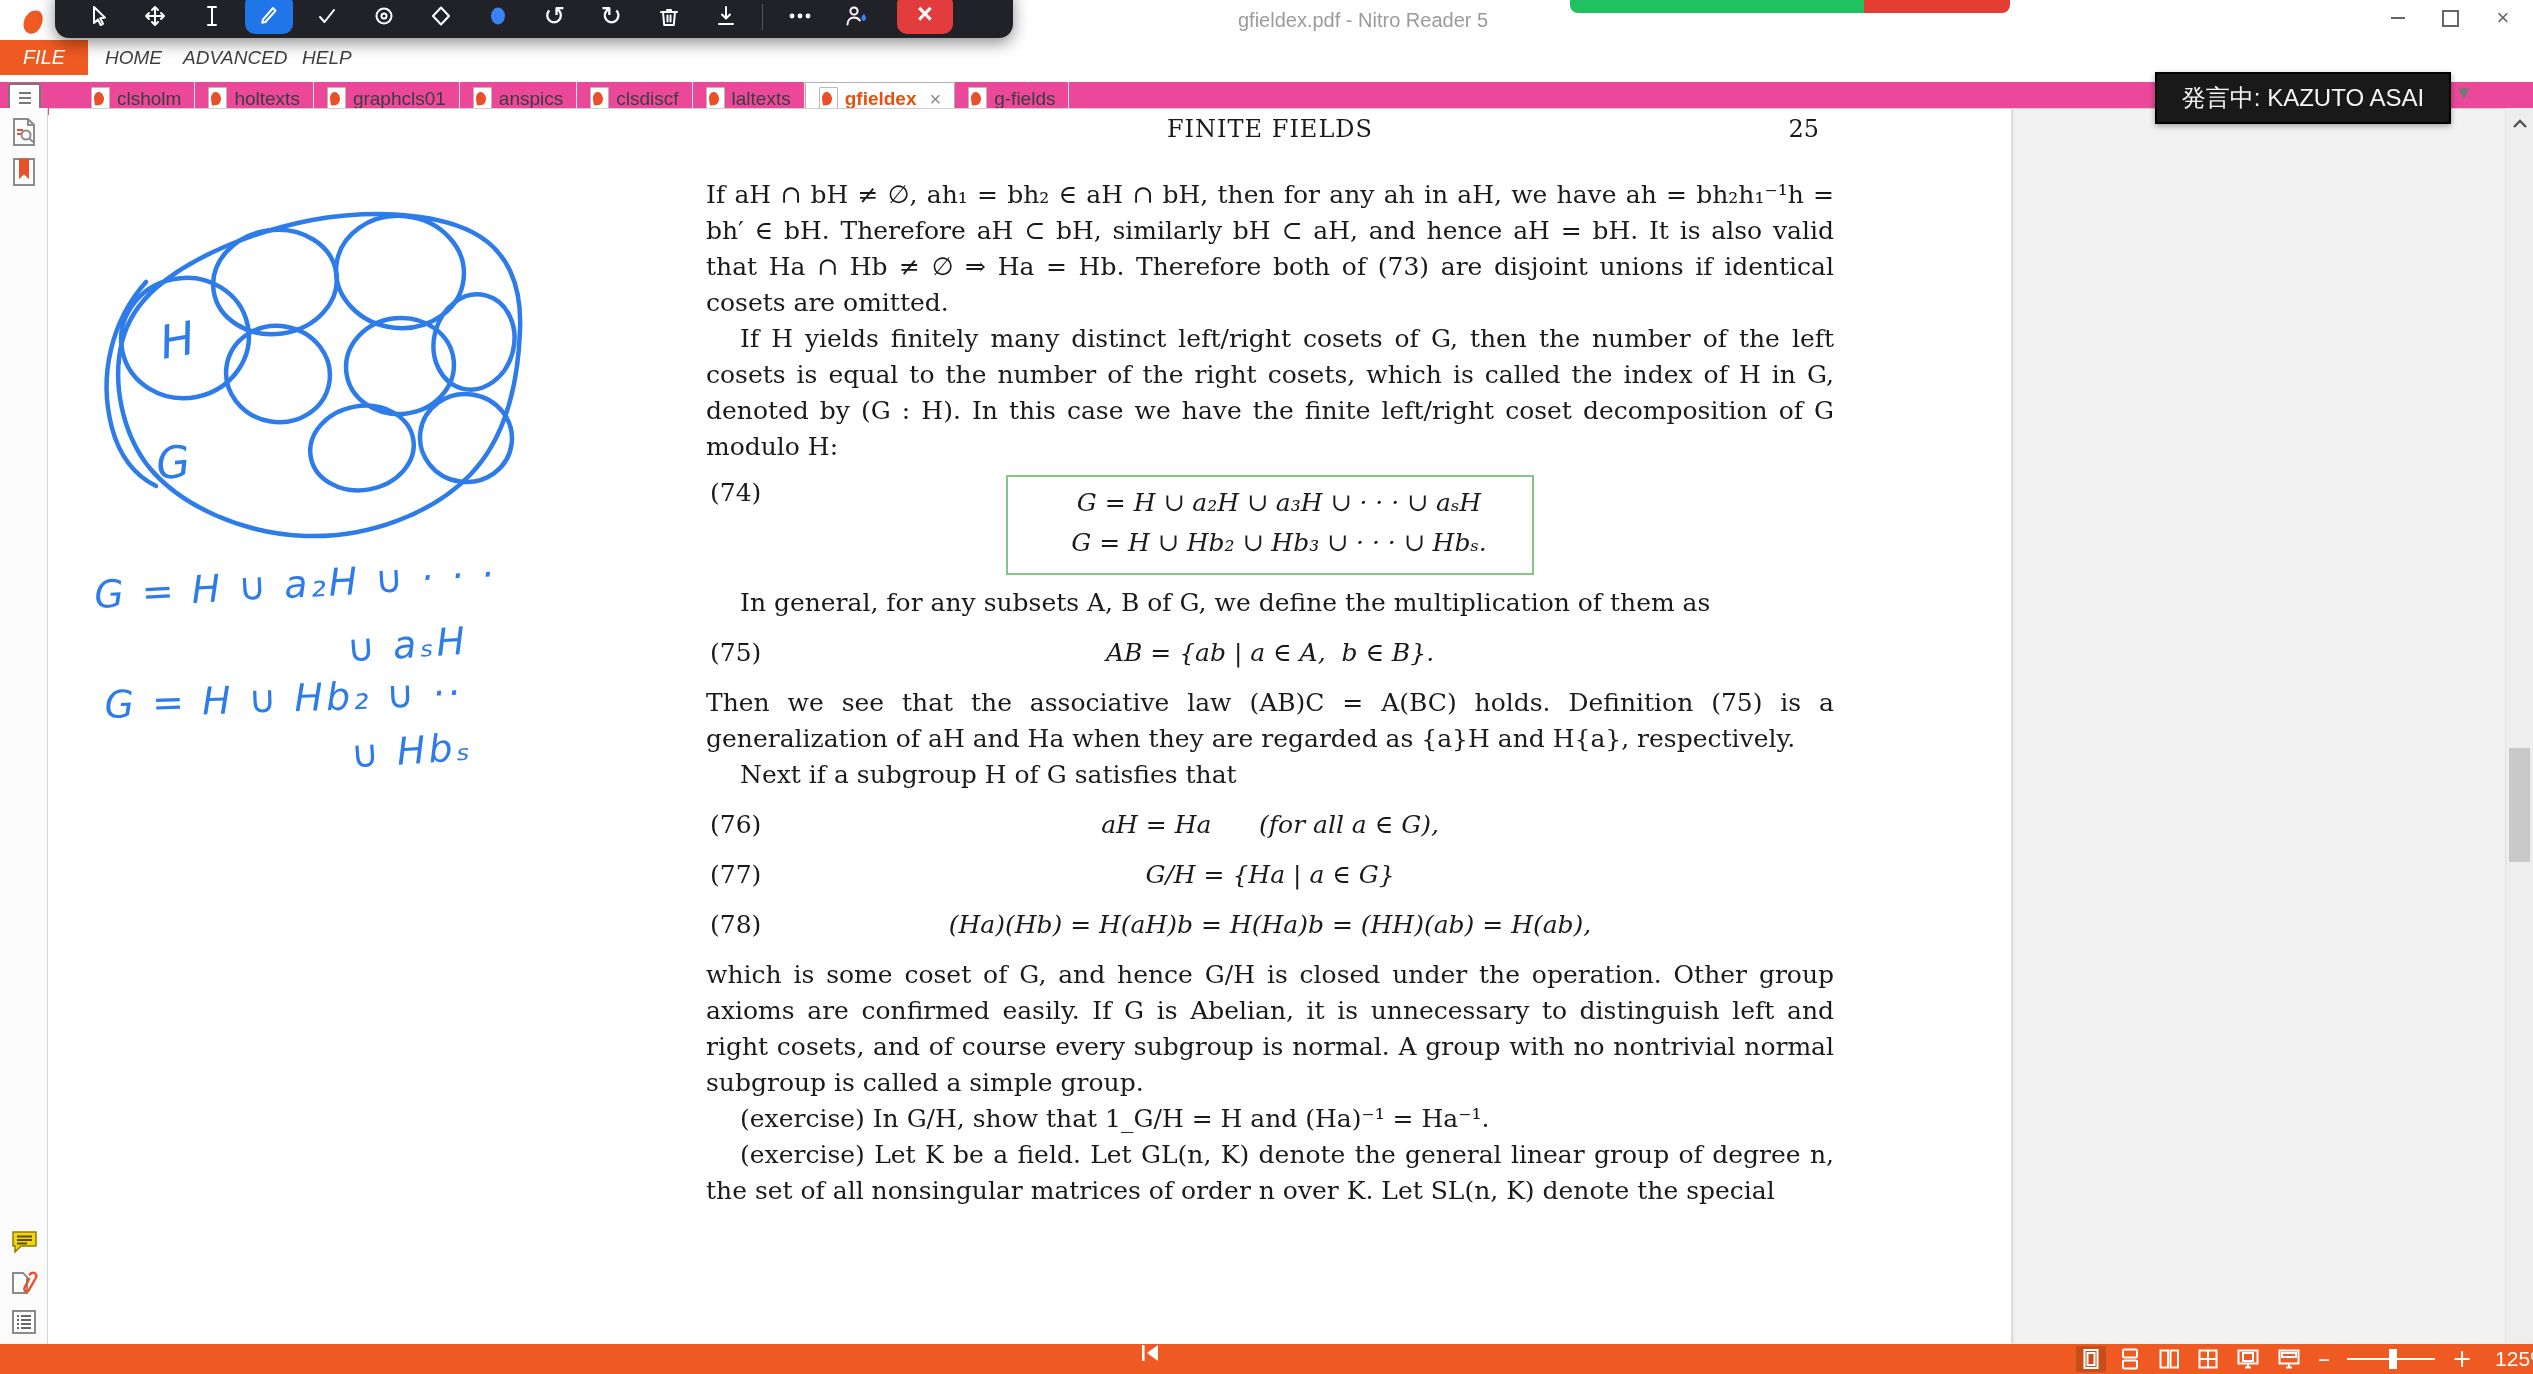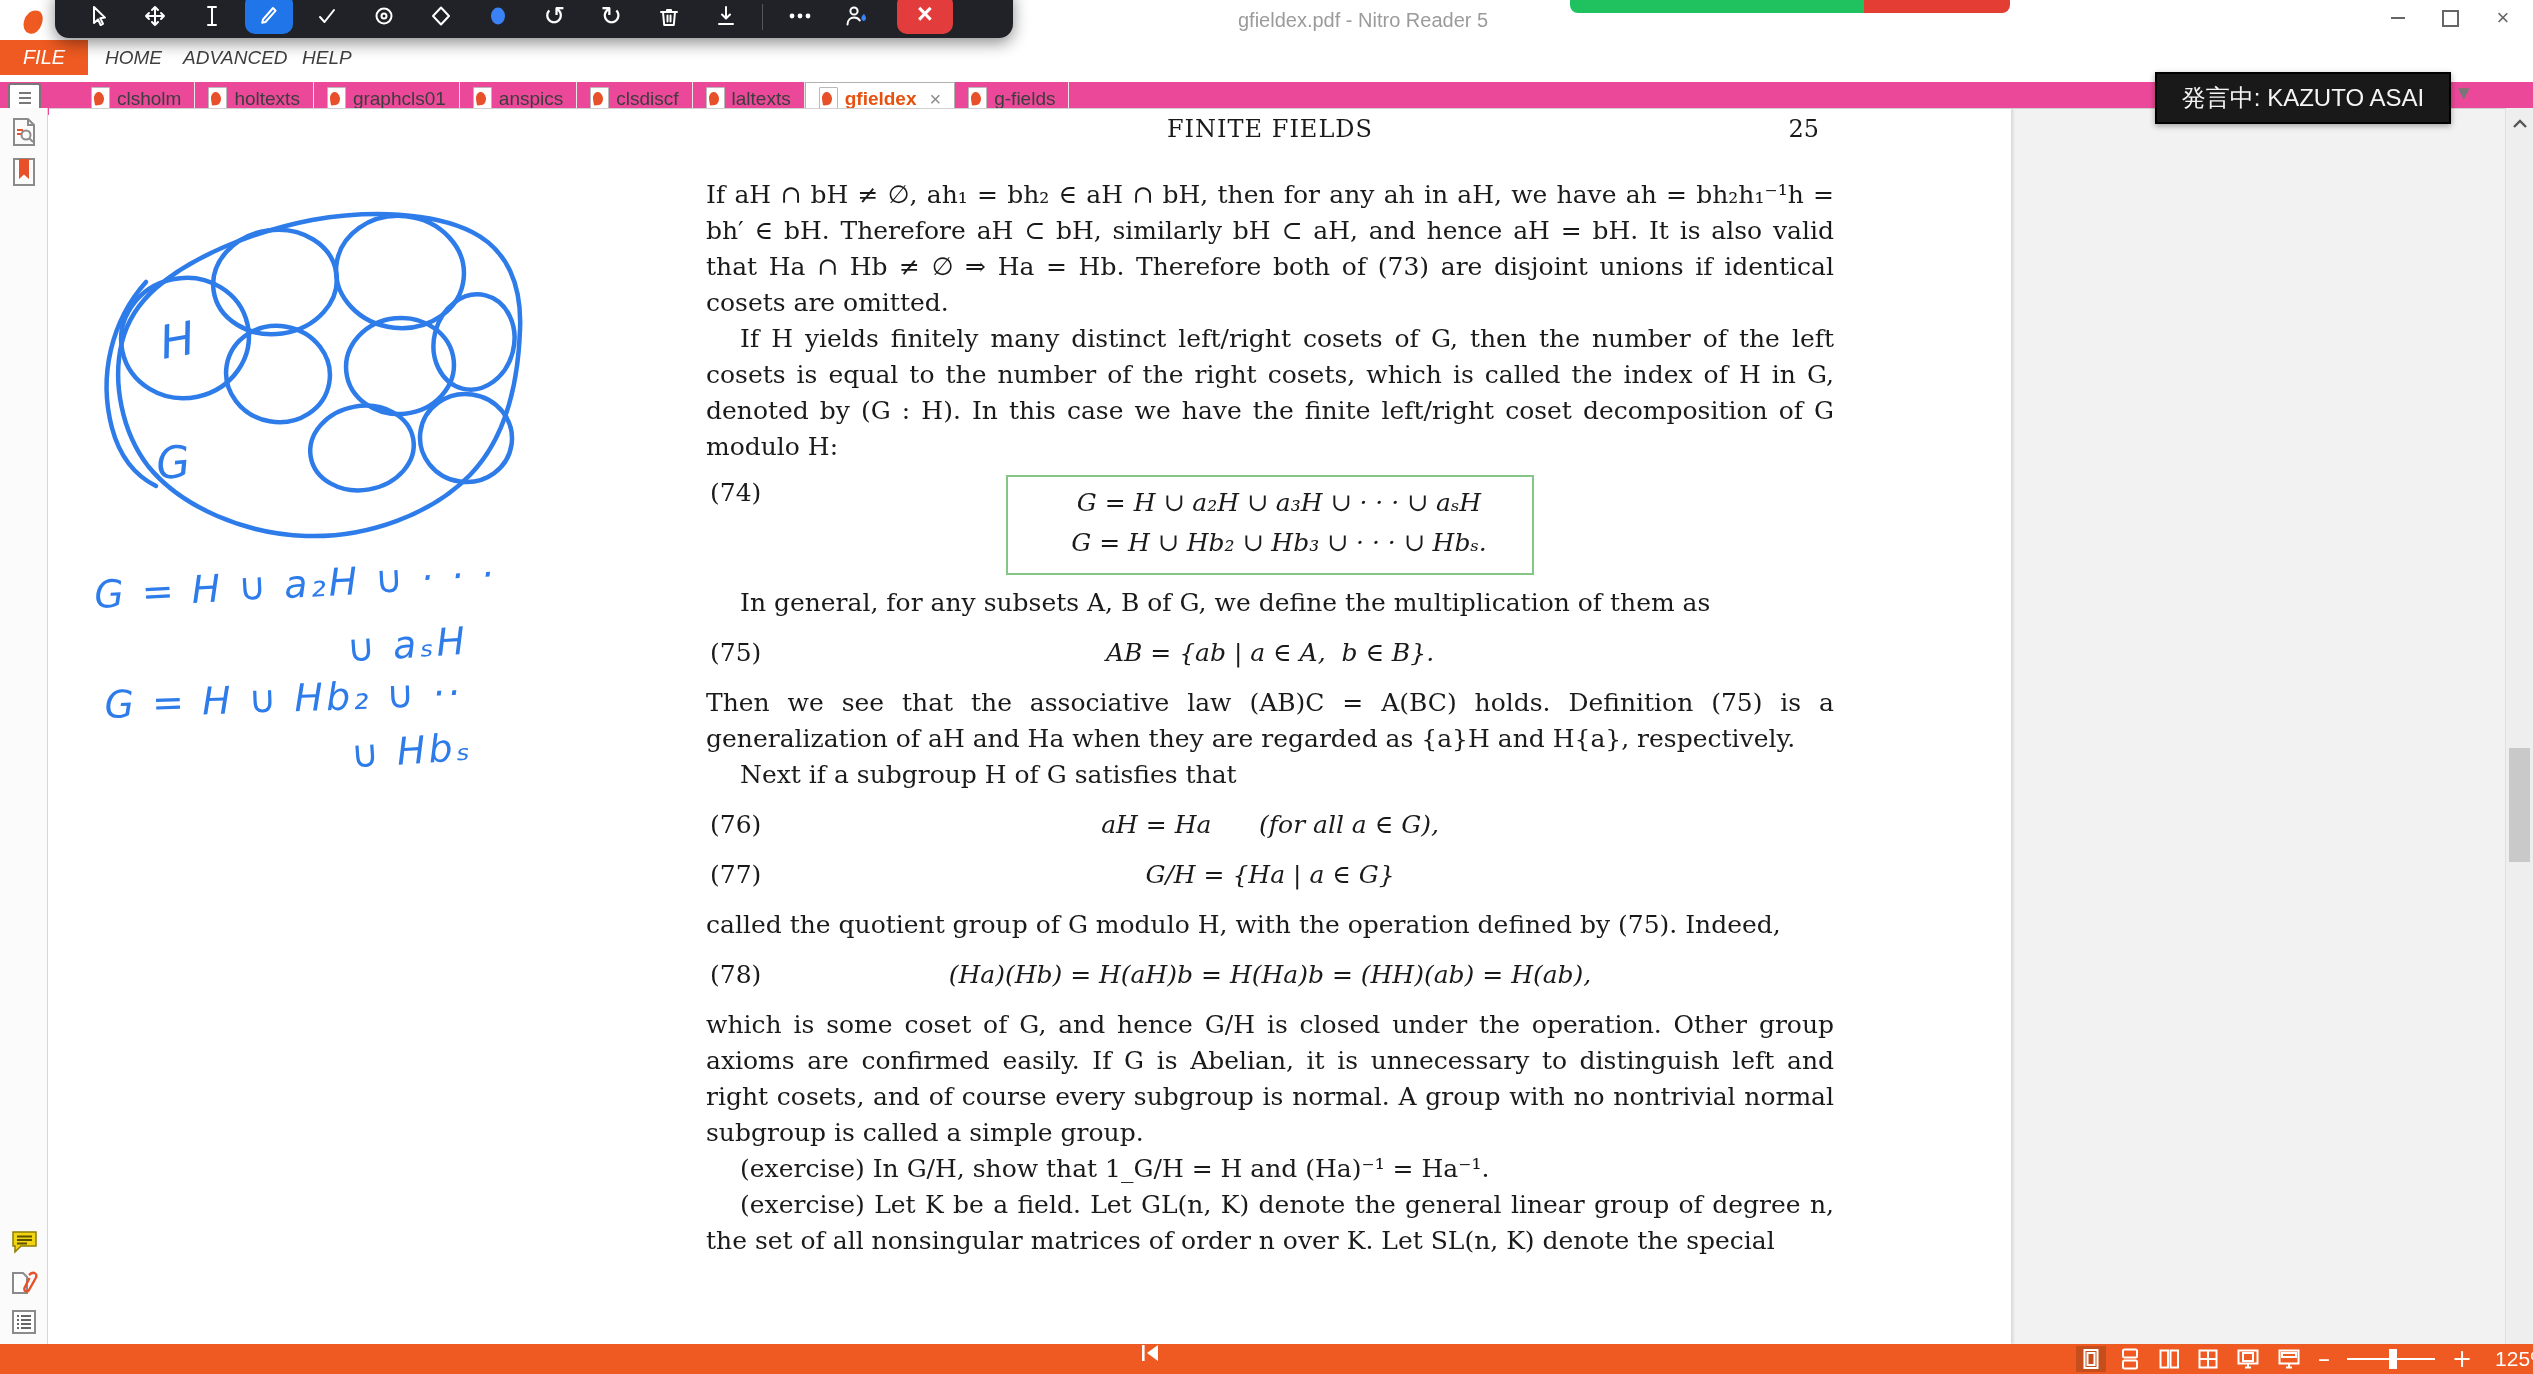--- a/index.html
+++ b/index.html
@@ -315,21 +315,20 @@
         <p class="para">Then we see that the associative law (AB)C = A(BC) holds.  Definition (75) is a generalization of aH and Ha when they are regarded as {a}H and H{a}, respectively.</p>
         <p class="para indent">Next if a subgroup H of G satisfies that</p>
         <div class="eq-row">
           <span class="eq-label">(76)</span>
           <span class="eq-text">aH = Ha      (for all a ∈ G),</span>
         </div>
         <div class="eq-row">
           <span class="eq-label">(77)</span>
           <span class="eq-text">G/H = {Ha | a ∈ G}</span>
         </div>
-        <p class="para">called the quotient group of G modulo H, with the operation defined by (75).  Indeed,</p>
         <div class="eq-row">
           <span class="eq-label">(78)</span>
           <span class="eq-text">(Ha)(Hb) = H(aH)b = H(Ha)b = (HH)(ab) = H(ab),</span>
         </div>
         <p class="para">which is some coset of G, and hence G/H is closed under the operation.  Other group axioms are confirmed easily.  If G is Abelian, it is unnecessary to distinguish left and right cosets, and of course every subgroup is normal.  A group with no nontrivial normal subgroup is called a simple group.</p>
         <p class="para indent">(exercise) In G/H, show that 1_G/H = H and (Ha)⁻¹ = Ha⁻¹.</p>
         <p class="para indent">(exercise) Let K be a field.  Let GL(n, K) denote the general linear group of degree n, the set of all nonsingular matrices of order n over K.  Let SL(n, K) denote the special</p>
 
       </div>
     </div>

